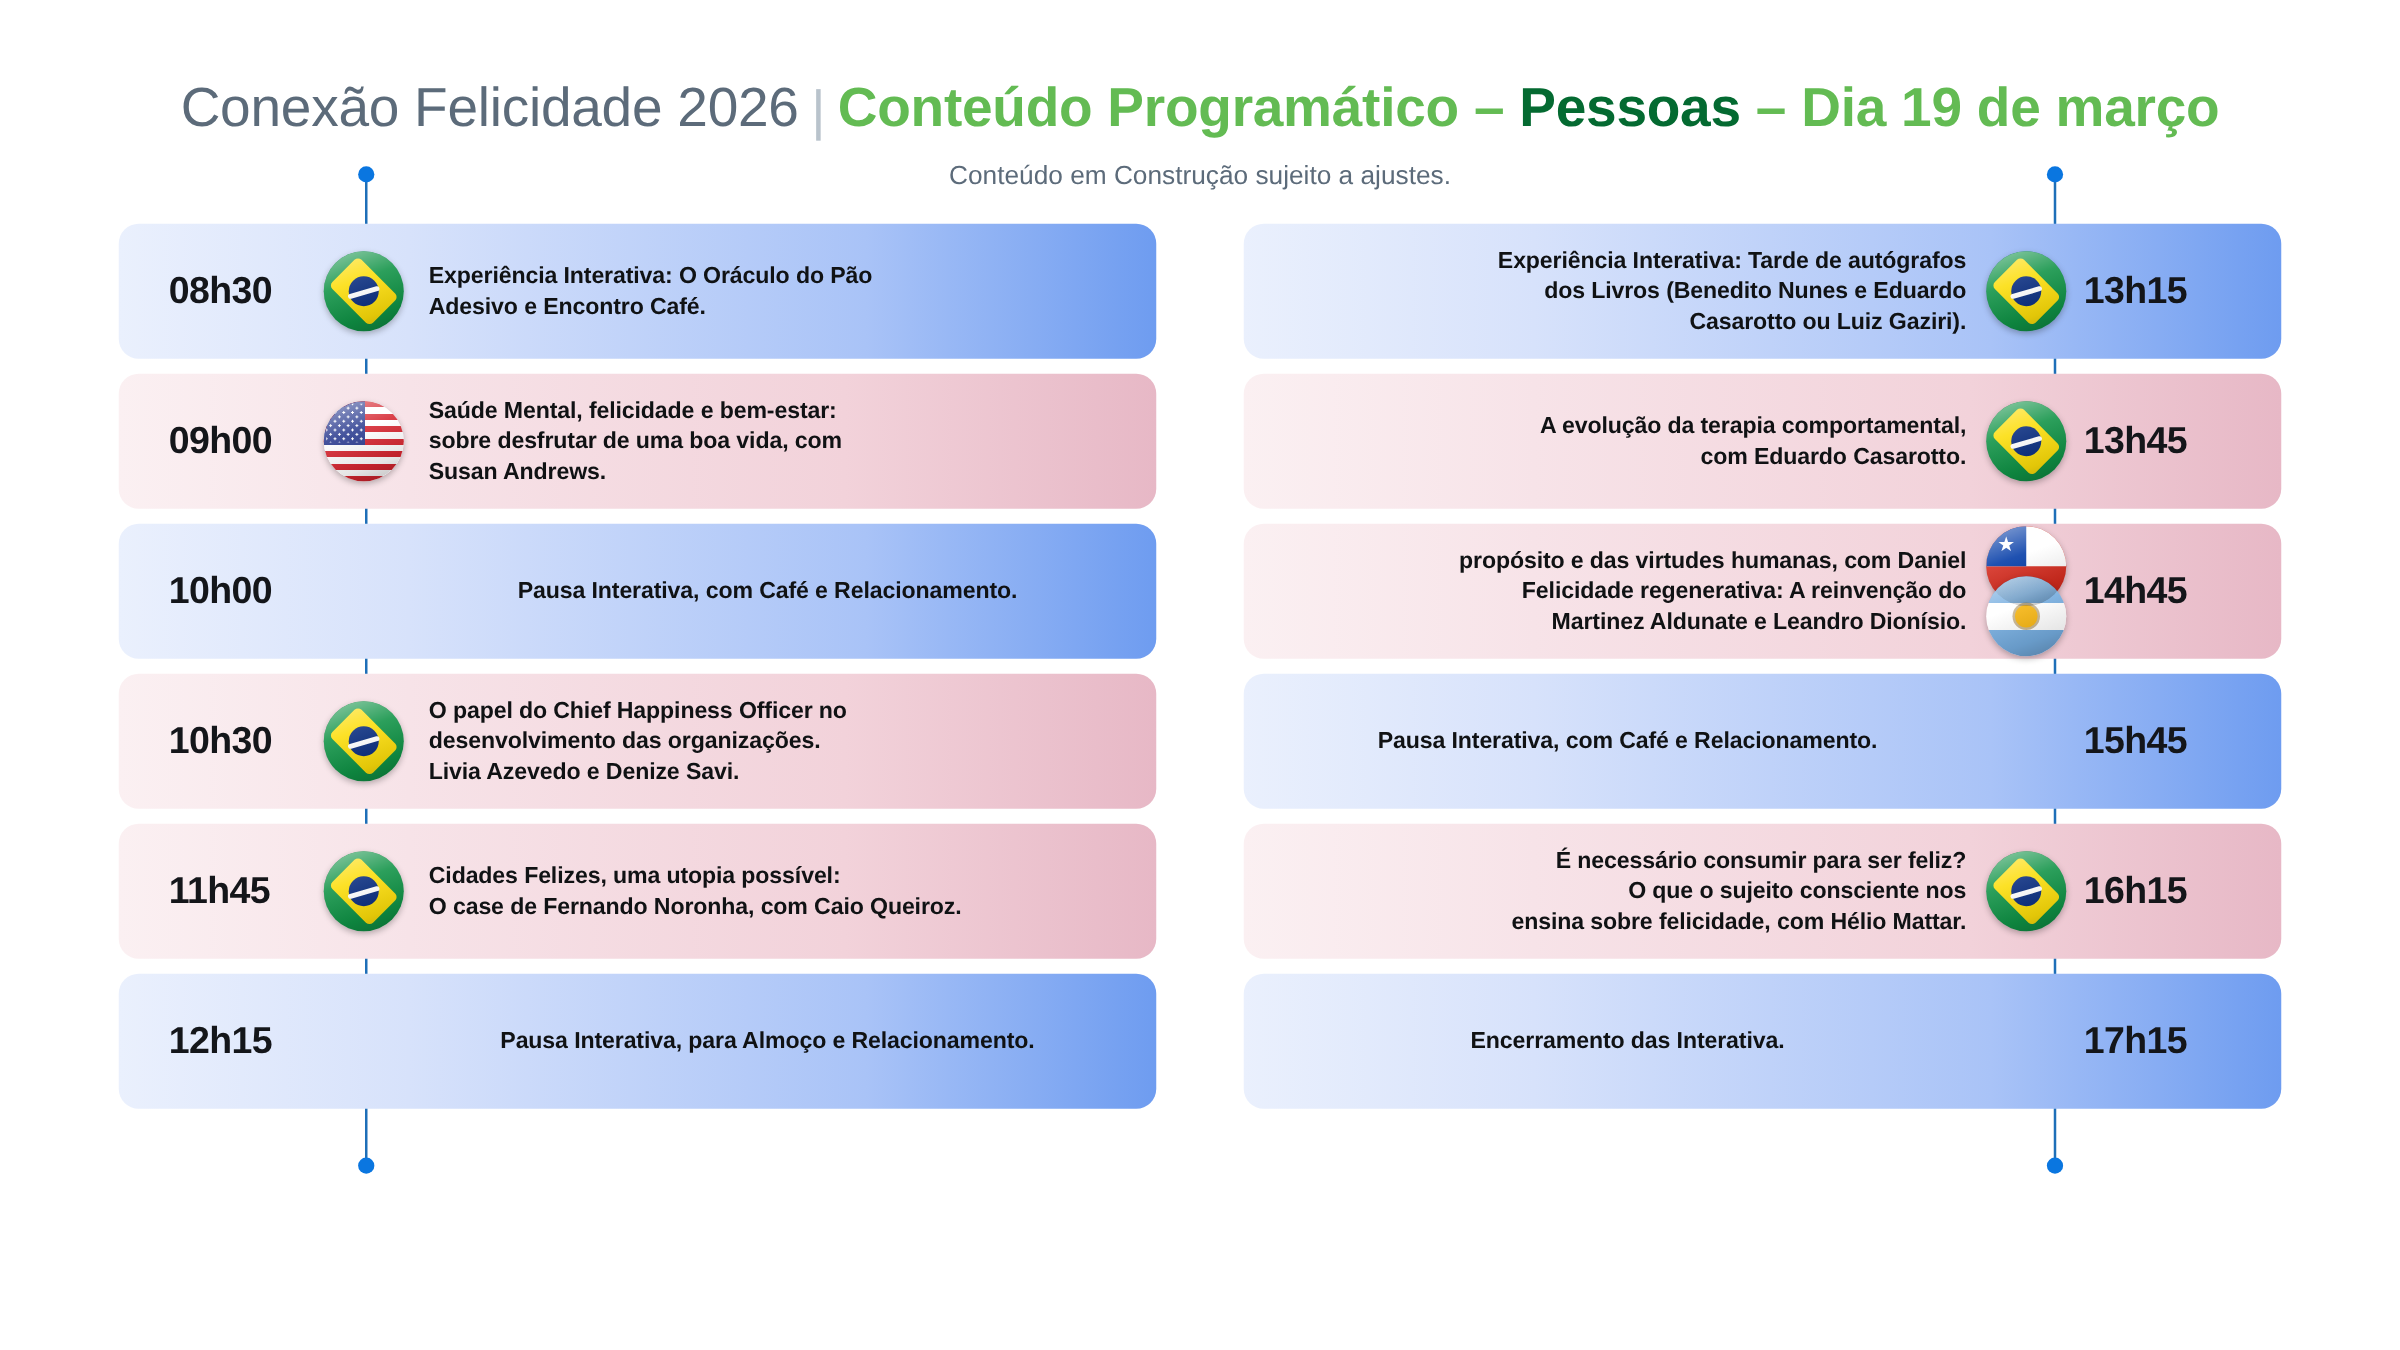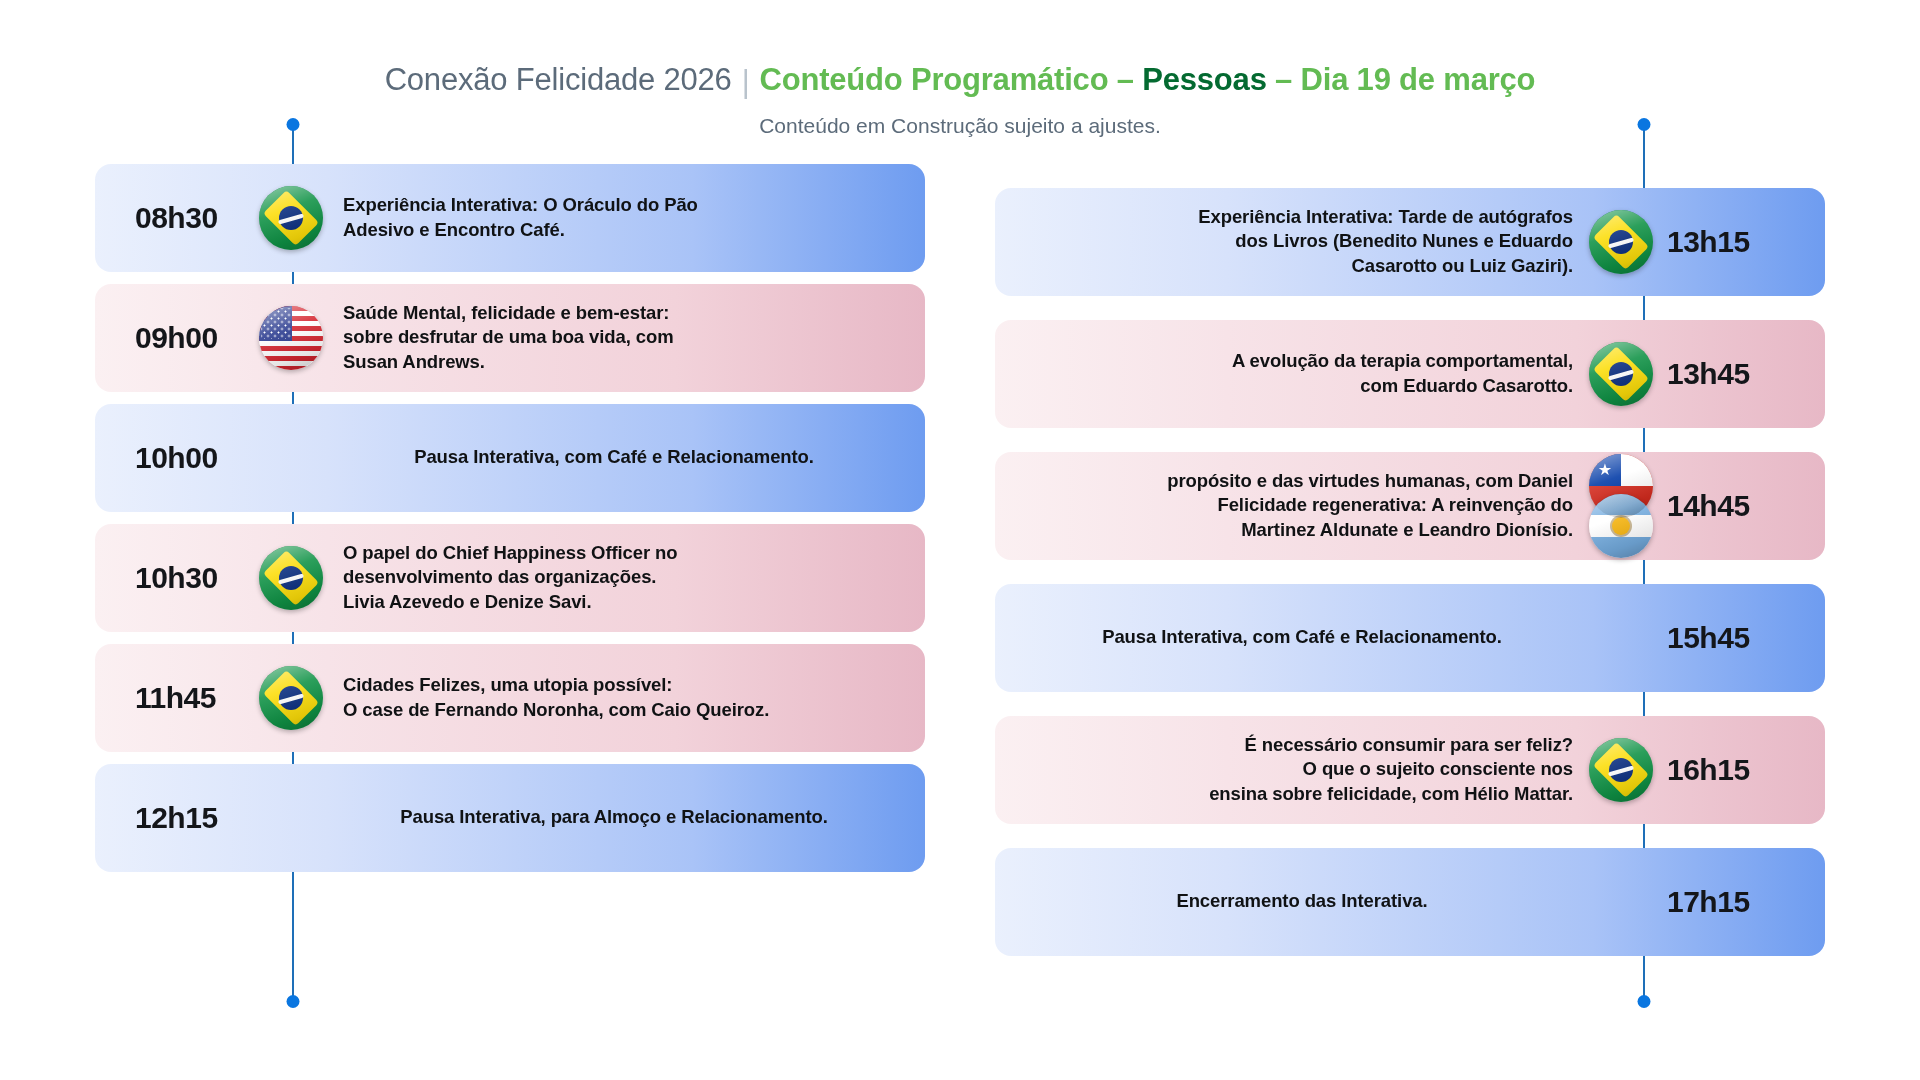--- a/index.html
+++ b/index.html
@@ -15,21 +15,21 @@
     position: relative;
   }
 
   
   .header {
     width: 100%;
     padding-top: 62px;
     text-align: center;
   }
   .title-line {
-    font-size: 31px;
+    font-size: 44px;
     line-height: 1.15;
     white-space: nowrap;
     letter-spacing: -0.2px;
   }
   .t-grey {
     color: #5c6b7a;
     font-weight: 400;
   }
   .t-sep {
     color: #b9c3cc;
@@ -134,21 +134,21 @@
   .desc {
     font-size: 18.5px;
     font-weight: 700;
     color: #101214;
     line-height: 1.33;
     letter-spacing: -0.1px;
   }
   .col-left .desc { padding-left: 14px; text-align: left; }
 
   
-  .col-right .row { padding-right: 40px; padding-left: 26px; margin-top: 24px; }
+  .col-right .row { padding-right: 40px; padding-left: 26px; }
   .col-right .desc { flex: 1 1 auto; padding-right: 10px; text-align: right; }
   .col-right .time { width: 118px; flex: 0 0 118px; text-align: left; padding-left: 8px; }
 
   .row.center .desc { flex: 1 1 auto; text-align: center; padding-left: 0; padding-right: 0; }
 
   
   .flag {
     width: 64px;
     height: 64px;
     border-radius: 50%;

